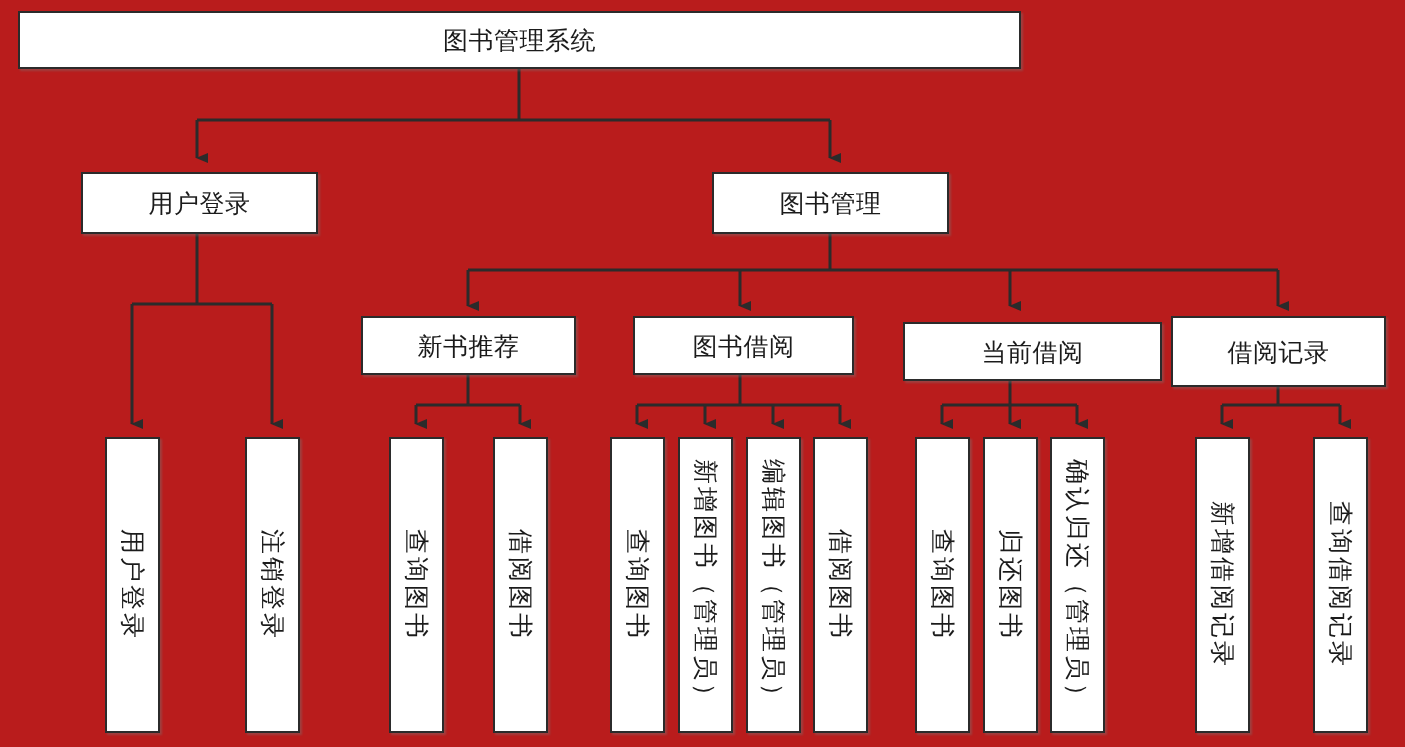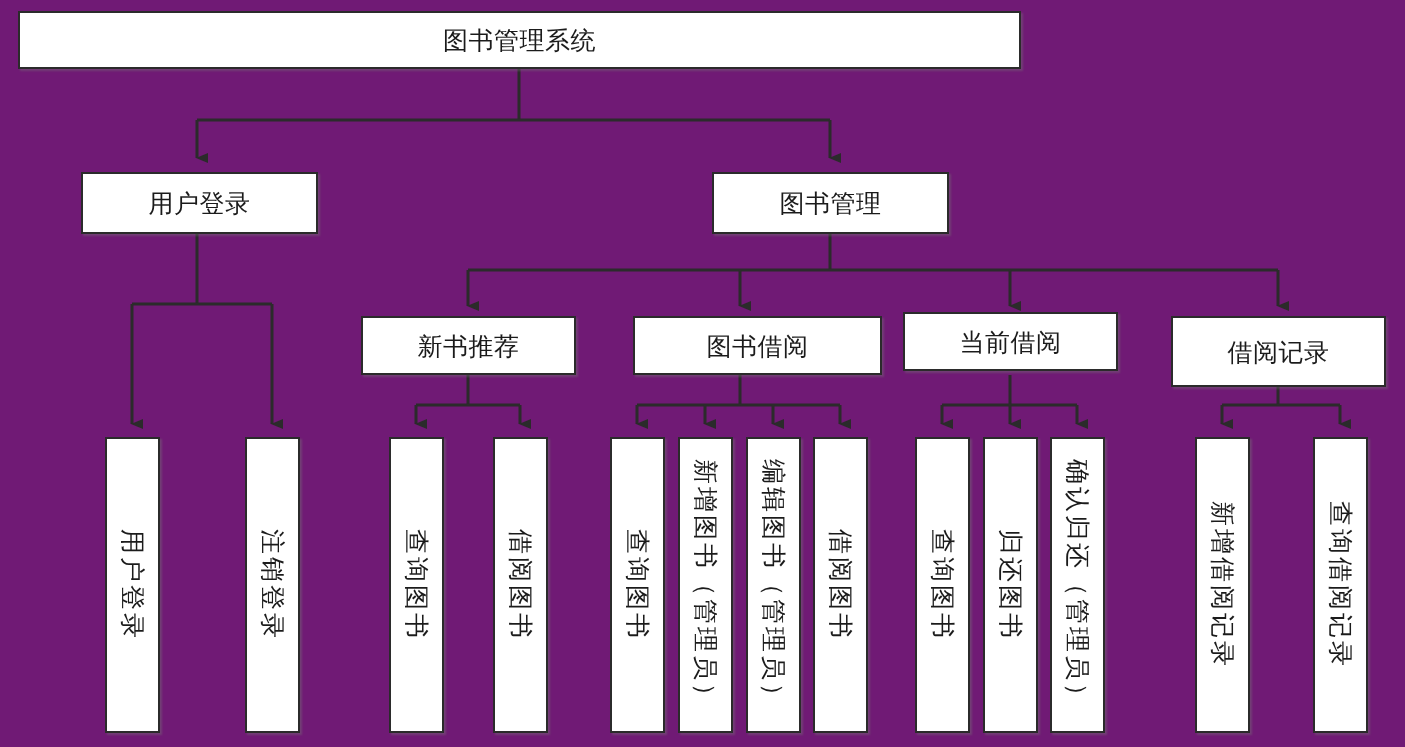--- a/index.html
+++ b/index.html
@@ -7,21 +7,21 @@
     padding: 0;
     background: #ffffff;
   }
   body {
     font-family: "Liberation Sans", "DejaVu Sans", sans-serif;
   }
   #canvas {
     position: relative;
     width: 1405px;
     height: 747px;
-    background: #701a75;
+    background: #b91c1c;
     overflow: hidden;
   }
   #wires {
     position: absolute;
     left: 0;
     top: 0;
     width: 1405px;
     height: 747px;
   }
   .node {
@@ -126,24 +126,24 @@
   <div class="node horiz" style="left:81px; top:172px; width:237px; height:62px;">
     <span class="label">用户登录</span>
   </div>
   <div class="node horiz" style="left:712px; top:172px; width:237px; height:62px;">
     <span class="label">图书管理</span>
   </div>
 
   <div class="node horiz" style="left:361px; top:316px; width:215px; height:59px;">
     <span class="label">新书推荐</span>
   </div>
-  <div class="node horiz" style="left:633px; top:316px; width:249px; height:59px;">
+  <div class="node horiz" style="left:633px; top:316px; width:221px; height:59px;">
     <span class="label">图书借阅</span>
   </div>
-  <div class="node horiz" style="left:903px; top:312px; width:215px; height:59px;">
+  <div class="node horiz" style="left:903px; top:322px; width:259px; height:59px;">
     <span class="label">当前借阅</span>
   </div>
   <div class="node horiz" style="left:1171px; top:316px; width:215px; height:71px;">
     <span class="label">借阅记录</span>
   </div>
 
   <div class="node vert" style="left:105px; top:437px; width:55px; height:296px;">
     <span class="label">用户登录</span>
   </div>
   <div class="node vert" style="left:245px; top:437px; width:55px; height:296px;">

